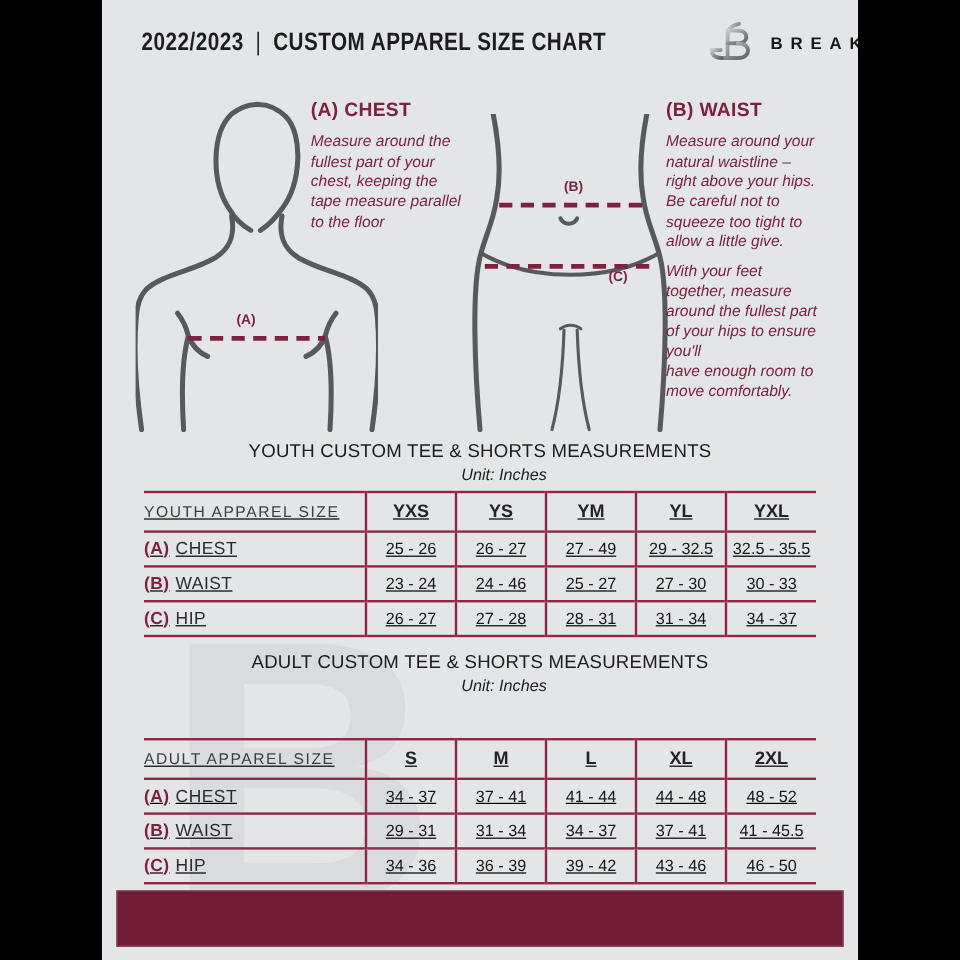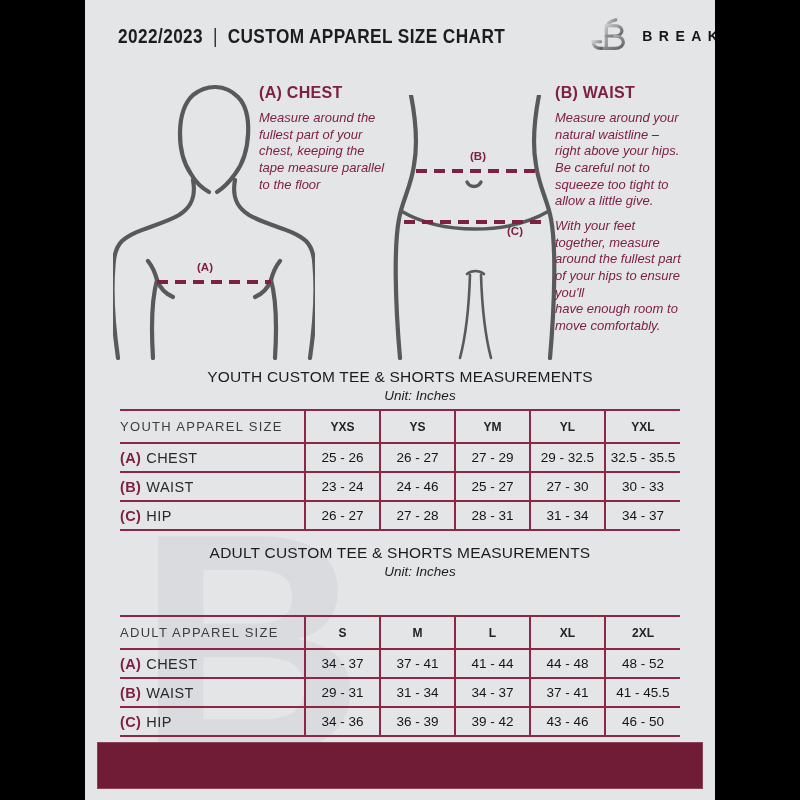--- a/index.html
+++ b/index.html
@@ -32,30 +32,30 @@
           font-size:11.5px;font-weight:bold;color:#7e2140;}
   
   .sec-title{position:absolute;left:0;width:100%;text-align:center;z-index:2;
              font-size:15.5px;font-weight:normal;color:#1c1c1e;letter-spacing:0.2px;}
   .sec-unit{position:absolute;left:0;width:100%;text-align:center;z-index:2;
             font-size:13.5px;font-style:italic;color:#1c1c1e;margin-left:20px;}
   
   table.size-table{position:absolute;left:35px;width:560px;z-index:2;
                    border-collapse:collapse;table-layout:fixed;
                    border-top:2px solid #8e2746;border-bottom:2px solid #8e2746;}
-  table.size-table tr{border-top:2px solid #8e2746;}
+  table.size-table tr{border-top:2px solid #8e2746;text-decoration:underline;}
   table.size-table tr:first-child{border-top:none;}
   table.size-table th,table.size-table td{padding:0;vertical-align:middle;}
   table.size-table th:not(:first-child),
   table.size-table td:not(:first-child){border-left:2px solid #8e2746;}
   table.size-table tr.hdr{height:33px;}
   table.size-table tr.datarow{height:29px;}
   th.lblcol{text-align:left;padding-left:12px;font-weight:normal;
             font-size:13px;letter-spacing:1.3px;color:#3d3d3f;}
-  th.sizecol{font-size:12px;font-weight:bold;color:#232325;text-align:center;}
+  th.sizecol{font-size:15px;font-weight:bold;color:#232325;text-align:center;}
   td.rowlabel{text-align:left;padding-left:12px;font-size:14.5px;color:#2a2a2c;
               letter-spacing:0.4px;}
   td.rowlabel .pfx{font-weight:bold;color:#7e2140;margin-right:5px;}
   td.val{text-align:center;font-size:13.5px;color:#151517;}
   
   .footer-bar{position:absolute;left:12px;right:12px;top:742px;height:47px;
               background:#701c36;z-index:4;box-shadow:0 0 0 1px #8a4358 inset;}
 </style>
 </head>
 <body>
@@ -166,21 +166,21 @@
         <th class="sizecol">YS</th>
         <th class="sizecol">YM</th>
         <th class="sizecol">YL</th>
         <th class="sizecol">YXL</th>
       </tr>
       <tr class="datarow">
         <td class="rowlabel">
           <span class="pfx">(A)</span><span>CHEST</span></td>
         <td class="val">25 - 26</td>
         <td class="val">26 - 27</td>
-        <td class="val">27 - 29</td>
+        <td class="val">27 - 49</td>
         <td class="val">29 - 32.5</td>
         <td class="val">32.5 - 35.5</td>
       </tr>
       <tr class="datarow">
         <td class="rowlabel">
           <span class="pfx">(B)</span><span>WAIST</span></td>
         <td class="val">23 - 24</td>
         <td class="val">24 - 46</td>
         <td class="val">25 - 27</td>
         <td class="val">27 - 30</td>

